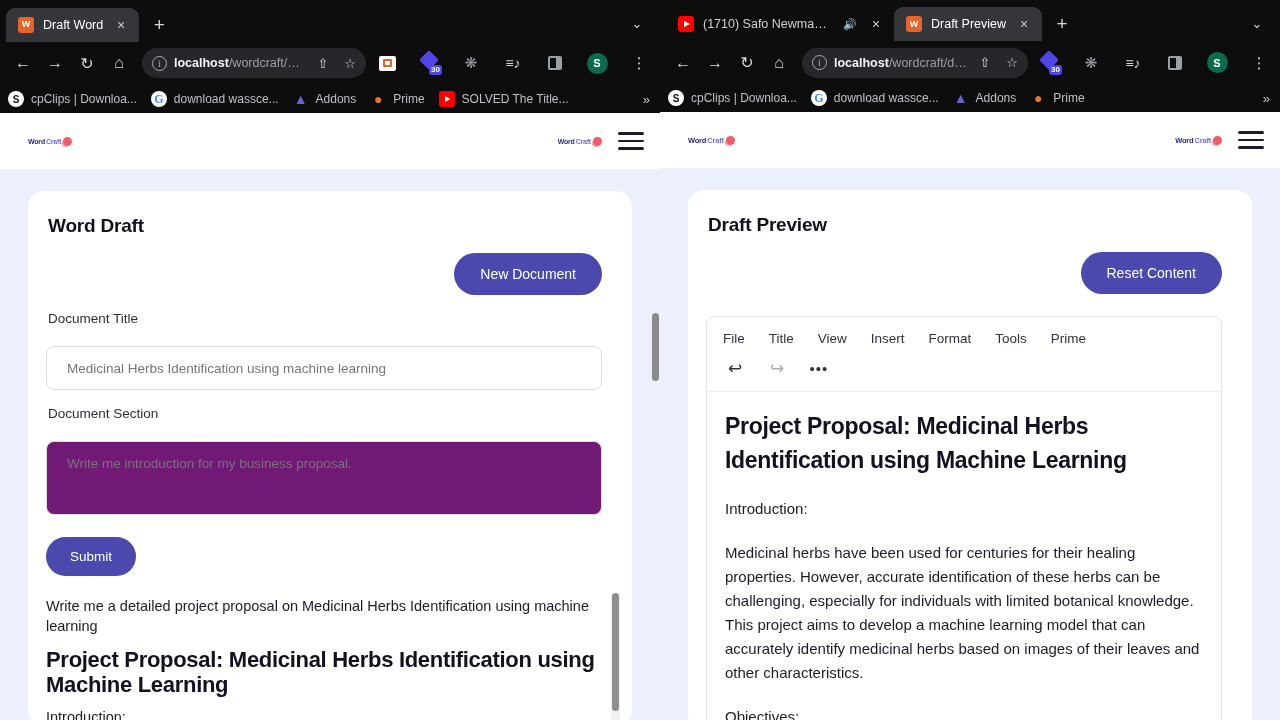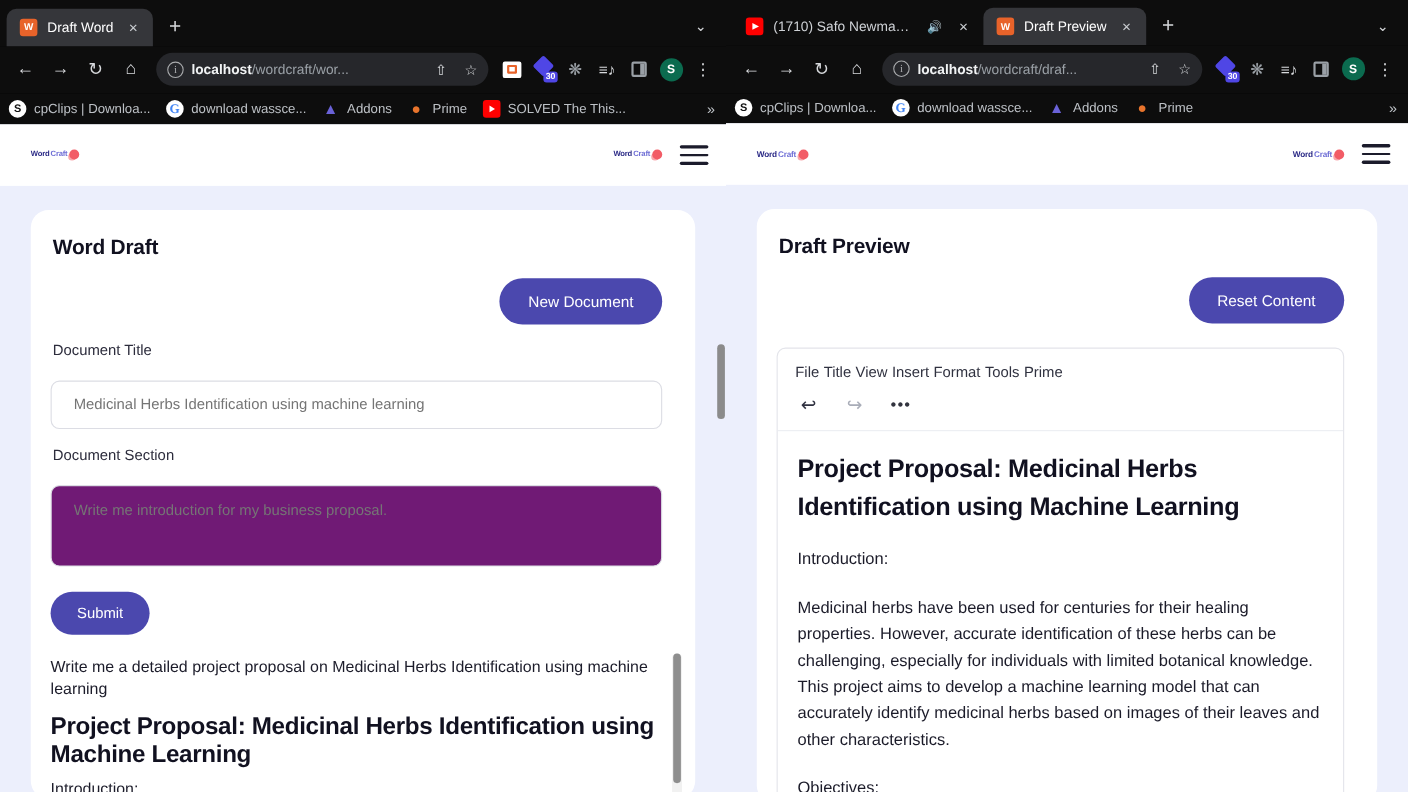--- a/index.html
+++ b/index.html
@@ -57,21 +57,21 @@
   .omnibox {
     flex: 1 1 auto; height: 30px; background: #26272b; border-radius: 15px;
     display:flex; align-items:center; gap: 7px; padding: 0 6px 0 10px; margin: 0 6px;
     min-width: 0;
   }
   .omni-info { width:15px; height:15px; border-radius:50%; border:1.3px solid #a9abad; color:#a9abad;
     font-size:10px; display:flex; align-items:center; justify-content:center; flex:0 0 15px; font-family:"Liberation Serif", serif;}
   .omni-url { font-size: 12.5px; color: #9aa0a6; white-space:nowrap; overflow:hidden; text-overflow:ellipsis; flex:1 1 auto; min-width:0;}
   .omni-url b { color: #f1f3f4; font-weight: bold; }
   .omni-ico { width: 20px; height:20px; display:flex; align-items:center; justify-content:center; color:#d7d9dc; font-size:13px; flex:0 0 20px;}
-  .ext-row { display:flex; align-items:center; gap: 3px; }
+  .ext-row { display:flex; align-items:center; gap: 16px; }
   .ext { width: 26px; height: 26px; display:flex; align-items:center; justify-content:center; position:relative; flex:0 0 26px; }
   .ext-window { width:17px; height:15px; background:#ffffff; border-radius:2px; display:flex; align-items:center; justify-content:center;}
   .ext-window i { display:block; width:9px; height:8px; border:2px solid #e8632a; border-radius:1px; }
   .ext-diamond { width: 14px; height:14px; background:#4f46e5; transform: rotate(45deg); border-radius:2px; position:relative; top:-3px;}
   .ext-badge { position:absolute; bottom:1px; right:0px; background:#4f46e5; color:#fff; font-size:8px;
     border-radius:3px; padding: 0 2px; line-height:10px; font-weight:bold; }
   .ext-puzzle { color:#9aa0a6; font-size:15px; }
   .ext-list { color:#d7d9dc; font-size:14px; }
   .ext-panel { width:14px; height:14px; border:2px solid #9aa0a6; border-radius:2px; position:relative;}
   .ext-panel::after { content:""; position:absolute; right:0; top:0; bottom:0; width:4px; background:#9aa0a6;}
@@ -142,21 +142,21 @@
   .result-h1 { font-size: 22px; font-weight: bold; color:#111120; line-height: 1.15; margin-top: 10px; letter-spacing:-0.3px;}
   .result-p { font-size: 14.5px; color:#1c1c2a; margin-top: 12px; }
   .inner-scrollbar {
     position:absolute; right: 0px; top: 13px; width: 9px; bottom: -40px;
     background:#f1f1f1; border-radius: 5px;
   }
   .inner-scrollbar i { position:absolute; left:1px; right:1px; top: 0; height: 118px; background:#8e8e8e; border-radius:5px; display:block;}
 
   
   .editor { margin: 22px 18px 0 18px; border:1px solid #e3e4ea; border-radius: 8px; background:#fff; overflow:hidden;}
-  .editor-menubar { display:flex; align-items:center; gap: 4px; padding: 14px 16px 8px 16px; }
+  .editor-menubar { display:flex; align-items:center; gap: 24px; padding: 14px 16px 8px 16px; }
   .editor-menubar span { font-size: 13.5px; color:#303240; }
   .editor-toolbar { display:flex; align-items:center; gap: 22px; padding: 4px 16px 12px 18px; border-bottom:1px solid #eceef2;}
   .ed-ico { font-size: 17px; color:#2f3140; width: 20px; display:flex; align-items:center; justify-content:center;}
   .ed-ico.dim { color:#a9adb8; }
   .ed-ico.dots { font-size: 15px; letter-spacing: 1px; color:#32343f;}
   .doc-body { padding: 18px 18px 0 18px; }
   .doc-h1 { font-size: 23px; font-weight: bold; color:#111120; line-height: 1.45; letter-spacing:-0.3px;}
   .doc-p { font-size: 15px; color:#1b1b29; line-height: 1.6; margin-top: 20px; }
 
   
@@ -227,21 +227,21 @@
       <div class="bm">
         <span class="bm-ico bm-addons">▲</span>
         <span>Addons</span>
       </div>
       <div class="bm">
         <span class="bm-ico bm-prime">●</span>
         <span>Prime</span>
       </div>
       <div class="bm">
         <span class="bm-ico bm-yt"></span>
-        <span>SOLVED The This...</span>
+        <span>SOLVED The Title...</span>
       </div>
       <div class="bm-overflow">»</div>
     </div>
 
     <div class="viewport">
       <div class="app-header">
         <div class="logo">
           <span class="lg-word">Word</span>
             <span class="lg-craft">Craft</span>
             <span class="lg-dot"></span>

